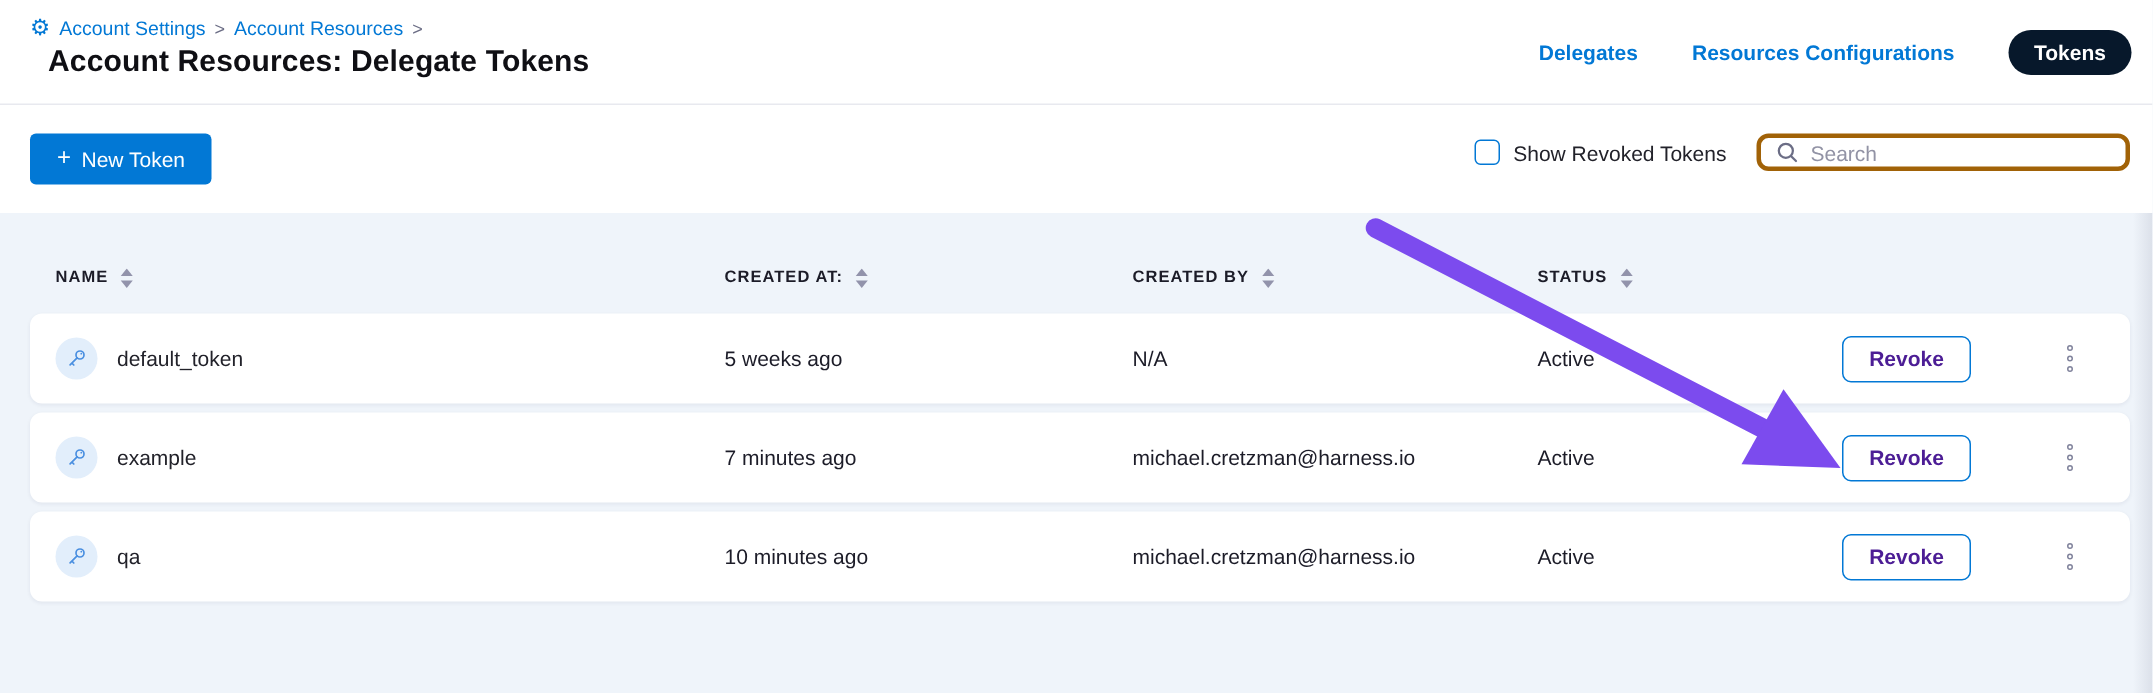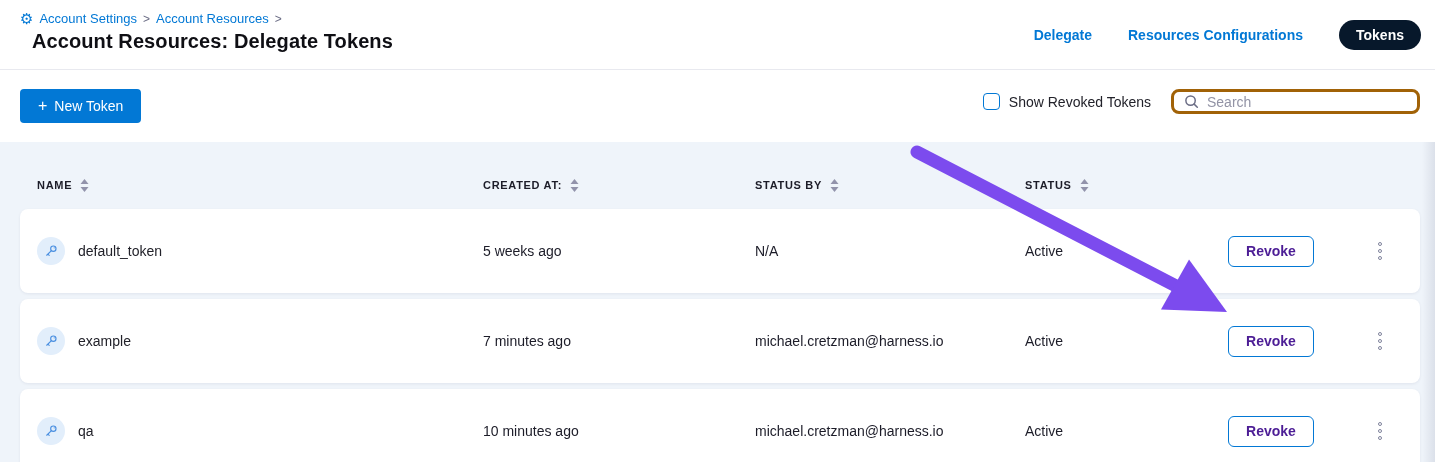--- a/index.html
+++ b/index.html
@@ -37,21 +37,21 @@
   .search-box input { border:none; outline:none; flex:1; font-family:inherit; font-size:14px; color:#22222a; background:transparent; }
   .search-box input::placeholder { color:#9293a5; }
 
   
   .table-section { position:absolute; top:142px; left:0; right:0; bottom:0; background:#eff4fa; }
   .grid-cols { display:grid; grid-template-columns:446px 272px 270px 203px 112px 1fr; align-items:center; }
   .thead { margin:37px 15px 17px 20px; padding-left:17px; }
   .th { display:flex; gap:8px; font-size:11px; font-weight:700;
         letter-spacing:.7px; color:#1c1c28; cursor:pointer; }
   .sort-icon { display:inline-flex; flex-direction:column; gap:1px; }
-  .row-card { margin:0 15px 6px 20px; height:84px; padding-left:17px; background:#fff;
+  .row-card { margin:0 15px 6px 20px; height:60px; padding-left:17px; background:#fff;
               border-radius:8px; box-shadow:0 1px 3px rgba(35,35,65,.07); cursor:pointer; }
   .cell-name { display:flex; align-items:center; gap:13px; font-size:14px; color:#22222a; }
   .key-badge { width:28px; height:28px; border-radius:50%; background:#e2eefb;
                display:flex; align-items:center; justify-content:center; flex:0 0 auto; }
   .cell-text { font-size:14px; color:#1c1c28; }
   .btn-revoke { width:86px; height:31px; background:#fff; border:1.4px solid #0278d5; border-radius:6px;
                 color:#4c1d95; font-family:inherit; font-size:14px; font-weight:700; cursor:pointer; }
   .kebab { justify-self:center; display:flex; flex-direction:column; gap:3px; padding:6px; cursor:pointer; }
   .kebab i { width:4px; height:4px; border:1.2px solid #80839c; border-radius:50%; background:#fff; display:block; }
 
@@ -66,21 +66,21 @@
   <div class="breadcrumb">
     <span class="crumb-gear">⚙</span>
     <a class="crumb-link">Account Settings</a>
     <span class="crumb-sep">&gt;</span>
     <a class="crumb-link">Account Resources</a>
     <span class="crumb-sep">&gt;</span>
   </div>
   <div class="page-title">Account Resources: Delegate Tokens</div>
 
   <div class="tabs">
-    <span class="tab-link">Delegate</span>
+    <span class="tab-link">Delegates</span>
     <span class="tab-link">Resources Configurations</span>
     <span class="tab-pill">Tokens</span>
   </div>
 </div>
 
 <div class="toolbar">
   <button class="btn-primary">
     <span class="plus">+</span>
     <span>New Token</span>
   </button>
@@ -118,21 +118,21 @@
       <span class="sort-icon">
         <svg width="9" height="6" viewBox="0 0 9 6">
             <path d="M4.5 0 L8.5 5 H0.5 Z" fill="#9293ab"></path>
           </svg>
         <svg width="9" height="6" viewBox="0 0 9 6">
             <path d="M4.5 6 L0.5 1 H8.5 Z" fill="#9293ab"></path>
           </svg>
       </span>
     </div>
     <div class="th">
-      <span>STATUS BY</span>
+      <span>CREATED BY</span>
       <span class="sort-icon">
         <svg width="9" height="6" viewBox="0 0 9 6">
             <path d="M4.5 0 L8.5 5 H0.5 Z" fill="#9293ab"></path>
           </svg>
         <svg width="9" height="6" viewBox="0 0 9 6">
             <path d="M4.5 6 L0.5 1 H8.5 Z" fill="#9293ab"></path>
           </svg>
       </span>
     </div>
     <div class="th">

